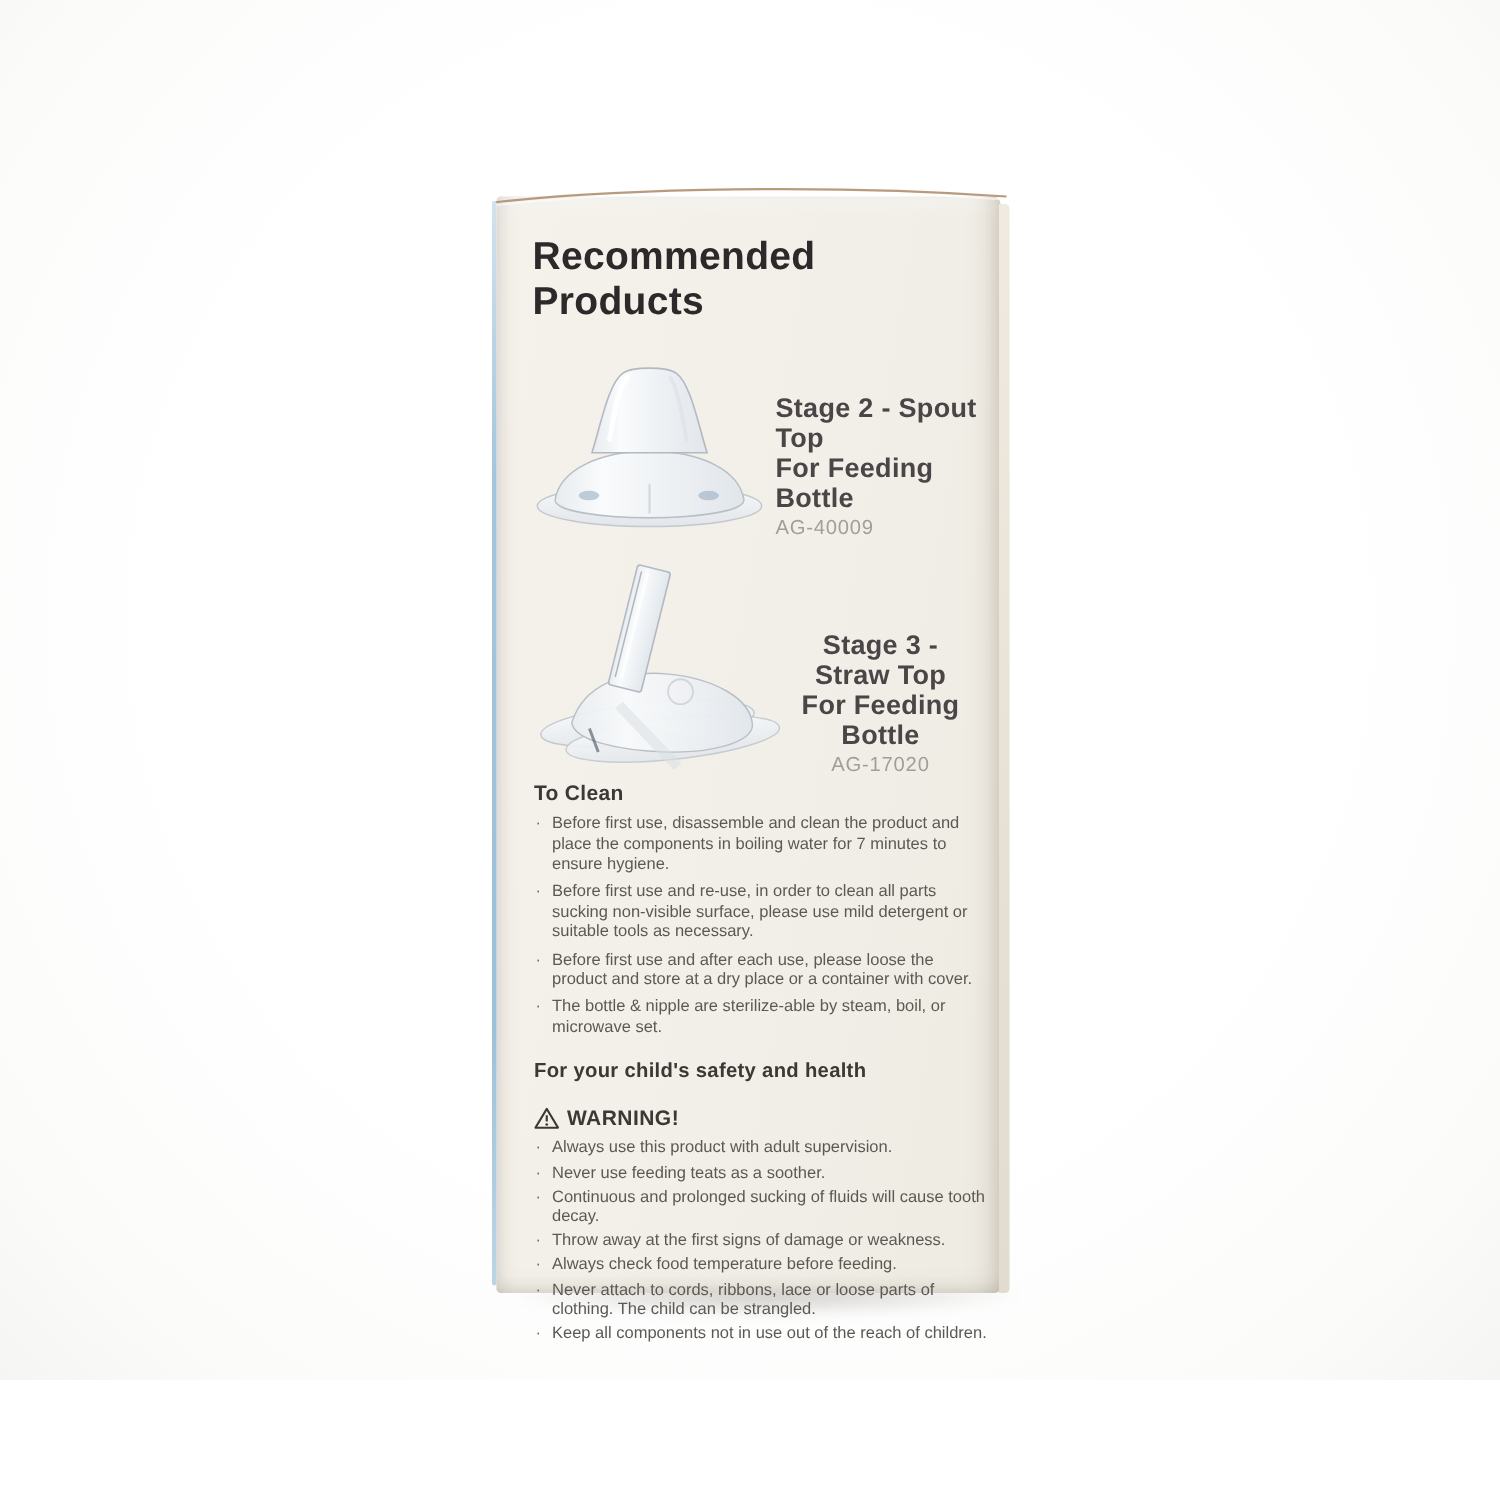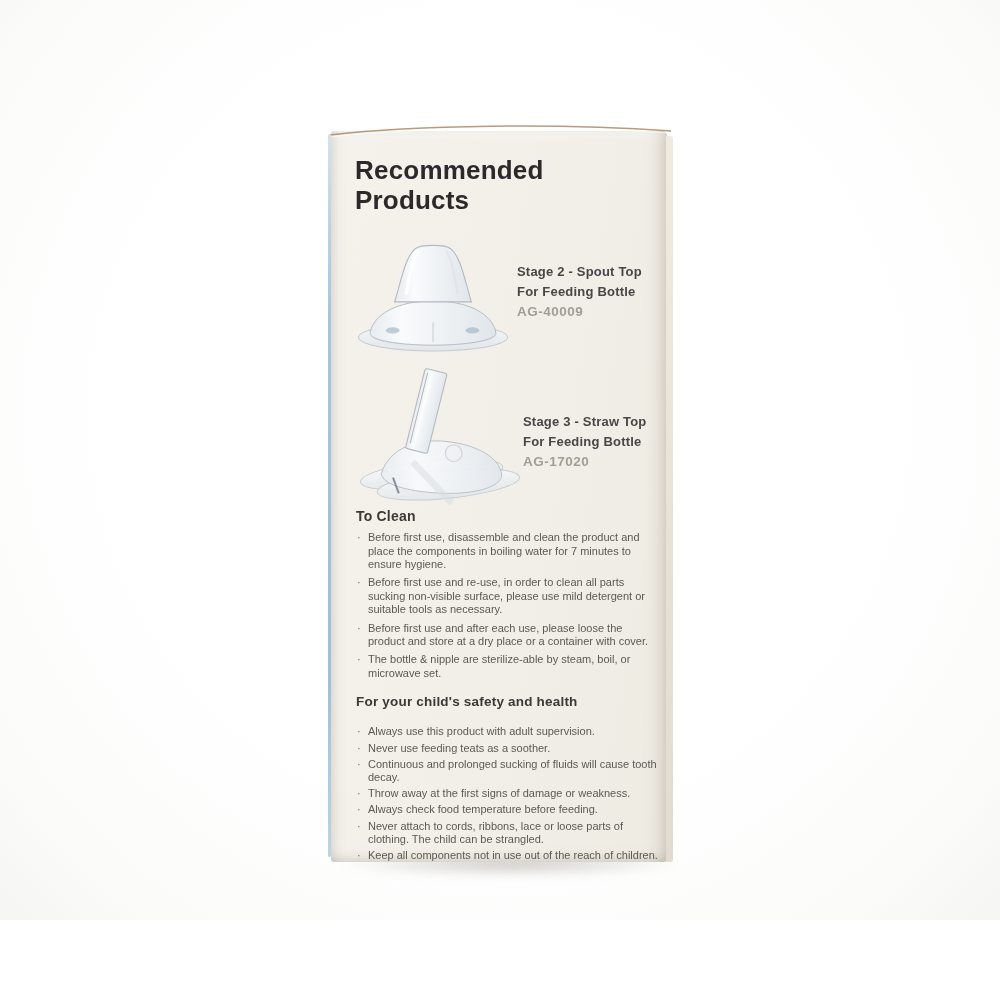--- a/index.html
+++ b/index.html
@@ -36,27 +36,27 @@
   .edge-right{
     position:absolute;right:-6px;top:5px;bottom:0;width:7px;border-radius:0 3px 3px 0;
     background:linear-gradient(to bottom,#f0eae0,#e7e1d5 60%,#e2dcd0);
   }
   .content{position:relative;padding:24px 16px 0 24px;}
   .panel-title{
     margin:0;font-size:26px;font-weight:bold;color:#2d292b;letter-spacing:.2px;line-height:30px;
   }
   .product{display:flex;}
   .product.first{margin-top:17px;}
-  .product.second{margin-top:12px;}
+  .product.second{margin-top:12px;text-align:center;}
   .p-img{flex:none;}
   .p-text{padding-left:4px;}
   .p-text.t1{padding-top:30px;}
   .p-text.t2{padding-top:46px;margin-left:-4px;}
-  .p-line{font-size:13px;font-weight:bold;color:#4b4547;line-height:20px;letter-spacing:.2px;}
-  .p-code{font-size:13.5px;color:#a39d98;line-height:20px;letter-spacing:.5px;font-weight:bold;}
+  .p-line{font-size:18px;font-weight:bold;color:#4b4547;line-height:20px;letter-spacing:.2px;}
+  .p-code{font-size:13.5px;color:#a39d98;line-height:20px;letter-spacing:.5px;}
   .sec-heading{margin:0 0 7px 1px;font-size:14px;font-weight:bold;color:#3b3836;letter-spacing:.2px;}
   .safety-heading{margin:14px 0 16px 1px;font-size:13.5px;font-weight:bold;color:#3b3836;letter-spacing:.2px;}
   ul.notes{list-style:none;margin:0;padding:0;width:305px;}
   ul.notes li{display:flex;font-size:11px;line-height:13.6px;color:#5c5953;margin-bottom:4.5px;}
   ul.notes.tight li{line-height:13.2px;margin-bottom:3px;}
   ul.notes .b{flex:none;width:11px;padding-left:2px;color:#6a675f;}
   .warn-line{display:flex;align-items:center;gap:5px;margin:1px 0 6px 1px;
     font-size:14px;font-weight:bold;color:#3b3836;letter-spacing:.3px;}
   .warn-line svg{flex:none;}
 </style>
@@ -159,20 +159,28 @@
           <span class="b">·</span>
           <span>Before first use and after each use, please loose the product and store at a dry place or a container with cover.</span>
         </li>
         <li>
           <span class="b">·</span>
           <span>The bottle &amp; nipple are sterilize-able by steam, boil, or microwave set.</span>
         </li>
       </ul>
 
       <h2 class="safety-heading">For your child's safety and health</h2>
+      <div class="warn-line">
+        <svg width="17" height="15" viewBox="0 0 20 18">
+          <path d="M10 1.5 L19 16.5 H1 Z" fill="none" stroke="#3b3836" stroke-width="1.6" stroke-linejoin="round"></path>
+          <line x1="10" y1="6.5" x2="10" y2="11.5" stroke="#3b3836" stroke-width="1.7"></line>
+          <circle cx="10" cy="14" r="1.05" fill="#3b3836"></circle>
+        </svg>
+        <span>WARNING!</span>
+      </div>
       <ul class="notes tight">
         <li>
           <span class="b">·</span>
           <span>Always use this product with adult supervision.</span>
         </li>
         <li>
           <span class="b">·</span>
           <span>Never use feeding teats as a soother.</span>
         </li>
         <li>

